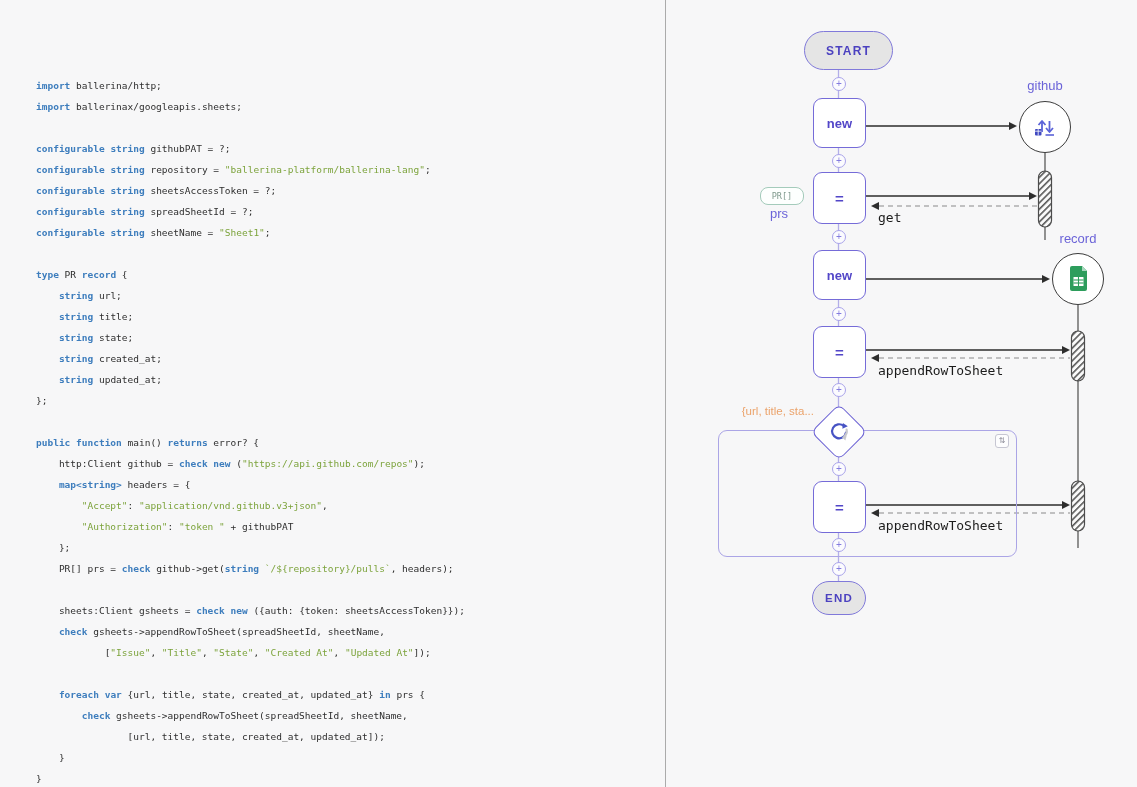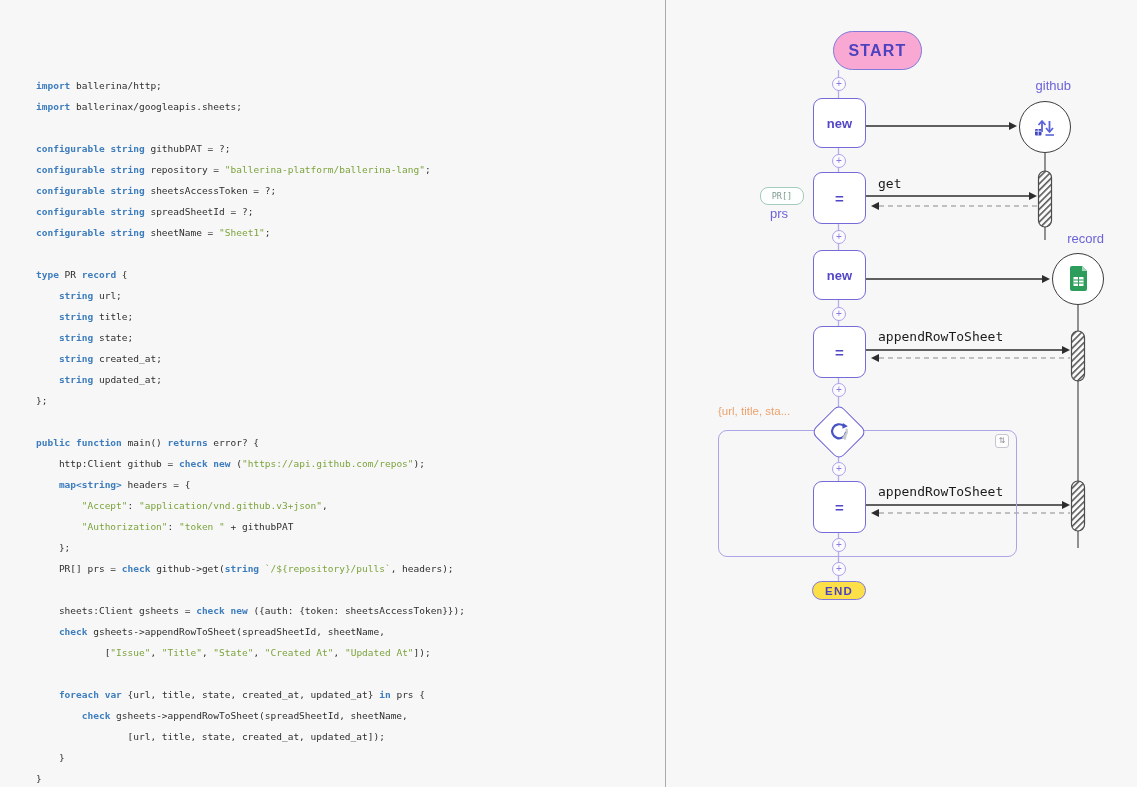--- a/index.html
+++ b/index.html
@@ -27,22 +27,22 @@
     background:#ffffff;border:1.4px solid #756bd8;border-radius:9px;
     width:53px;display:flex;align-items:center;justify-content:center;
     color:#5246c8;font-weight:bold;font-size:13px;
   }
   .flow-node.eq{font-size:15px;}
   .pill{
     position:absolute;z-index:3;box-sizing:border-box;
     border:1.4px solid #8079da;display:flex;align-items:center;justify-content:center;
     color:#4c42c0;font-weight:bold;letter-spacing:1.2px;
   }
-  .pill.start{left:833px;top:31px;width:89px;height:39px;border-radius:20px;background:#f9a8d4;font-size:16px;}
-  .pill.end{left:812px;top:581px;width:54px;height:19px;border-radius:17px;background:#fde047;font-size:11.5px;}
+  .pill.start{left:804px;top:31px;width:89px;height:39px;border-radius:20px;background:#e5e5e5;font-size:12px;}
+  .pill.end{left:812px;top:581px;width:54px;height:34px;border-radius:17px;background:#e5e5e5;font-size:11.5px;}
   .plus{
     position:absolute;z-index:4;box-sizing:border-box;width:14px;height:14px;left:832px;
     border:1px solid #a9a3ea;border-radius:50%;background:#fbfbfe;
     color:#837bdf;font-size:10px;line-height:11px;text-align:center;cursor:pointer;
   }
   .diamond{
     position:absolute;z-index:3;left:819px;top:412px;width:40px;height:40px;box-sizing:border-box;
     background:#fff;border:1.6px solid #6a60d4;border-radius:7px;transform:rotate(45deg);
   }
   .diamond-inner{width:100%;height:100%;transform:rotate(-45deg);display:flex;align-items:center;justify-content:center;}
@@ -54,40 +54,40 @@
     position:absolute;z-index:3;left:995px;top:434px;width:14px;height:14px;box-sizing:border-box;
     border:1px solid #c6c6d2;border-radius:3px;background:#fdfdfe;
     color:#8a8a96;font-size:8px;line-height:12px;text-align:center;cursor:pointer;
   }
   .endpoint{
     position:absolute;z-index:3;width:52px;height:52px;box-sizing:border-box;
     background:#fff;border:1.3px solid #3c3c3c;border-radius:50%;
     display:flex;align-items:center;justify-content:center;
   }
   .ep-label{
-    position:absolute;z-index:3;width:52px;text-align:right;
+    position:absolute;z-index:3;width:52px;text-align:center;
     color:#6b63d8;font-size:13px;
   }
   .mono-label{
     position:absolute;z-index:3;
-    font-family:"DejaVu Sans Mono",monospace;font-size:13px;color:#1b1b1b;
+    font-family:"DejaVu Sans Mono",monospace;font-size:13px;color:#1b1b1b;margin-top:34px;
   }
   .type-badge{
     position:absolute;z-index:3;left:760px;top:187px;width:44px;height:18px;box-sizing:border-box;
     border:1px solid #a4cbbb;border-radius:8px;background:#fdfffe;
     display:flex;align-items:center;justify-content:center;
     font-family:"DejaVu Sans Mono",monospace;font-size:8.5px;color:#7f9a8d;
   }
   .var-label{
     position:absolute;z-index:3;left:760px;top:206px;width:38px;text-align:center;
     color:#6b63d8;font-size:13px;
   }
   .loop-cond{
     position:absolute;z-index:3;left:718px;top:405px;width:96px;
-    color:#eba36b;font-size:11.5px;white-space:nowrap;overflow:hidden;
+    color:#eba36b;font-size:11.5px;white-space:nowrap;overflow:hidden;text-align:right;
   }
 </style>
 </head>
 <body>
 
 <div class="code-pane">
   <div><div class="code-line"><span class="c-k">import</span><span class="c-p"> ballerina/http;</span></div><div class="code-line"><span class="c-k">import</span><span class="c-p"> ballerinax/googleapis.sheets;</span></div><div class="code-line">&nbsp;</div><div class="code-line"><span class="c-k">configurable</span><span class="c-p"> </span><span class="c-k">string</span><span class="c-p"> githubPAT = ?;</span></div><div class="code-line"><span class="c-k">configurable</span><span class="c-p"> </span><span class="c-k">string</span><span class="c-p"> repository = </span><span class="c-s">"ballerina-platform/ballerina-lang"</span><span class="c-p">;</span></div><div class="code-line"><span class="c-k">configurable</span><span class="c-p"> </span><span class="c-k">string</span><span class="c-p"> sheetsAccessToken = ?;</span></div><div class="code-line"><span class="c-k">configurable</span><span class="c-p"> </span><span class="c-k">string</span><span class="c-p"> spreadSheetId = ?;</span></div><div class="code-line"><span class="c-k">configurable</span><span class="c-p"> </span><span class="c-k">string</span><span class="c-p"> sheetName = </span><span class="c-s">"Sheet1"</span><span class="c-p">;</span></div><div class="code-line">&nbsp;</div><div class="code-line"><span class="c-k">type</span><span class="c-p"> PR </span><span class="c-k">record</span><span class="c-p"> {</span></div><div class="code-line"><span class="c-p">    </span><span class="c-k">string</span><span class="c-p"> url;</span></div><div class="code-line"><span class="c-p">    </span><span class="c-k">string</span><span class="c-p"> title;</span></div><div class="code-line"><span class="c-p">    </span><span class="c-k">string</span><span class="c-p"> state;</span></div><div class="code-line"><span class="c-p">    </span><span class="c-k">string</span><span class="c-p"> created_at;</span></div><div class="code-line"><span class="c-p">    </span><span class="c-k">string</span><span class="c-p"> updated_at;</span></div><div class="code-line"><span class="c-p">};</span></div><div class="code-line">&nbsp;</div><div class="code-line"><span class="c-k">public function</span><span class="c-p"> main() </span><span class="c-k">returns</span><span class="c-p"> error? {</span></div><div class="code-line"><span class="c-p">    http:Client github = </span><span class="c-k">check</span><span class="c-p"> </span><span class="c-k">new</span><span class="c-p"> (</span><span class="c-s">"https://api.github.com/repos"</span><span class="c-p">);</span></div><div class="code-line"><span class="c-p">    </span><span class="c-k">map&lt;string&gt;</span><span class="c-p"> headers = {</span></div><div class="code-line"><span class="c-p">        </span><span class="c-s">"Accept"</span><span class="c-p">: </span><span class="c-s">"application/vnd.github.v3+json"</span><span class="c-p">,</span></div><div class="code-line"><span class="c-p">        </span><span class="c-s">"Authorization"</span><span class="c-p">: </span><span class="c-s">"token "</span><span class="c-p"> + githubPAT</span></div><div class="code-line"><span class="c-p">    };</span></div><div class="code-line"><span class="c-p">    PR[] prs = </span><span class="c-k">check</span><span class="c-p"> github-&gt;get(</span><span class="c-k">string</span><span class="c-p"> </span><span class="c-s">`/${repository}/pulls`</span><span class="c-p">, headers);</span></div><div class="code-line">&nbsp;</div><div class="code-line"><span class="c-p">    sheets:Client gsheets = </span><span class="c-k">check</span><span class="c-p"> </span><span class="c-k">new</span><span class="c-p"> ({auth: {token: sheetsAccessToken}});</span></div><div class="code-line"><span class="c-p">    </span><span class="c-k">check</span><span class="c-p"> gsheets-&gt;appendRowToSheet(spreadSheetId, sheetName,</span></div><div class="code-line"><span class="c-p">            [</span><span class="c-s">"Issue"</span><span class="c-p">, </span><span class="c-s">"Title"</span><span class="c-p">, </span><span class="c-s">"State"</span><span class="c-p">, </span><span class="c-s">"Created At"</span><span class="c-p">, </span><span class="c-s">"Updated At"</span><span class="c-p">]);</span></div><div class="code-line">&nbsp;</div><div class="code-line"><span class="c-p">    </span><span class="c-k">foreach</span><span class="c-p"> </span><span class="c-k">var</span><span class="c-p"> {url, title, state, created_at, updated_at} </span><span class="c-k">in</span><span class="c-p"> prs {</span></div><div class="code-line"><span class="c-p">        </span><span class="c-k">check</span><span class="c-p"> gsheets-&gt;appendRowToSheet(spreadSheetId, sheetName,</span></div><div class="code-line"><span class="c-p">                [url, title, state, created_at, updated_at]);</span></div><div class="code-line"><span class="c-p">    }</span></div><div class="code-line"><span class="c-p">}</span></div></div>
 </div>
 
 <div class="divider"></div>

